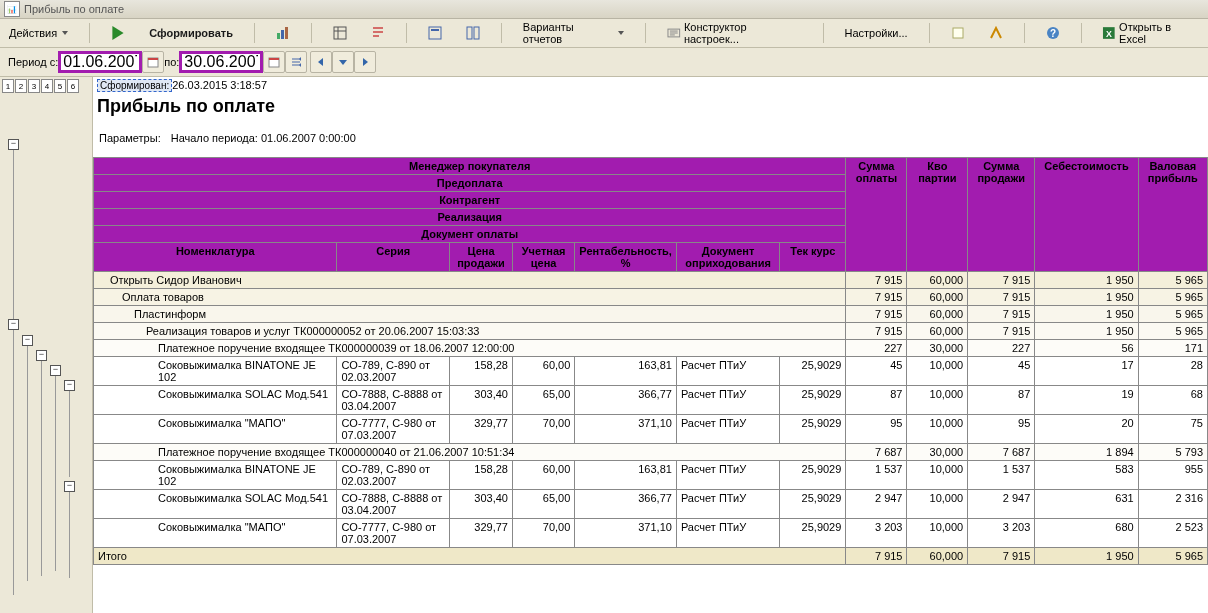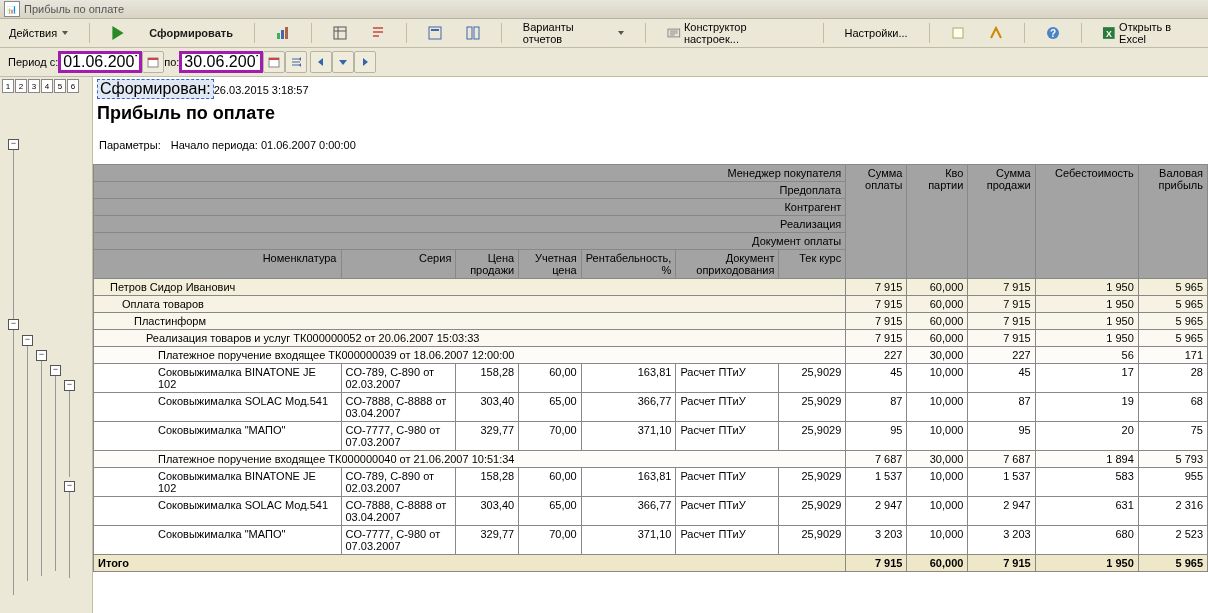--- a/index.html
+++ b/index.html
@@ -18,35 +18,35 @@
 .ico-btn svg{width:12px;height:12px}
 .report-area{display:flex;height:calc(613px - 18px - 28px - 28px);background:#fff;overflow:auto}
 .outline{width:92px;background:#ece8d8;border-right:1px solid #c0bca8;position:relative;flex-shrink:0}
 .level-hdr{position:absolute;top:2px;left:2px;display:flex;gap:1px}
 .level-hdr .lvl{width:10px;height:12px;background:#fff;border:1px solid #888;font-size:8px;display:flex;align-items:center;justify-content:center;cursor:pointer}
 .tree-handles{position:absolute;top:20px;left:0;right:0;bottom:0}
 .handle{position:absolute;width:9px;height:9px;background:#fff;border:1px solid #555;font-size:9px;line-height:7px;text-align:center;cursor:pointer;color:#333}
 .vline{position:absolute;width:1px;background:#999}
 .report-body{flex:1;min-width:1100px}
 .meta{padding:0 4px}
-.formed{display:inline-block;border:1px dashed #3366cc;background:#e0e8f4;padding:0 2px;font-size:16px;margin-top:2px}
+.formed{display:inline-block;border:1px dashed #3366cc;background:#e0e8f4;padding:0 2px;font-size:10px;margin-top:2px}
 .report-title{font-size:18px;font-weight:bold;margin:4px 0 12px 0}
 .params{font-size:11px;margin-bottom:10px}
 .params td{padding:1px 8px 1px 0;vertical-align:top}
 table.rpt{border-collapse:collapse;width:100%;font-size:11px}
 table.rpt th,table.rpt td{border:1px solid #888;padding:2px 4px;vertical-align:top}
-table.rpt th{background:#a3a3a3;font-weight:normal;text-align:right}
+table.rpt th{background:#a21caf;font-weight:bold;text-align:center}
 table.rpt .num{text-align:right}
 table.rpt .grp0 td{background:#f4efda}
 table.rpt .grp1 td{background:#f7f3e4}
 table.rpt .grp2 td{background:#f9f6ec}
 table.rpt .grp3 td{background:#fbf9f2}
 table.rpt .grp4 td{background:#fdfcf8}
 table.rpt .detail td{background:#fff}
-table.rpt .total td{background:#efe8c8;font-weight:bold}
+table.rpt .total td{background:#efe8c8;font-weight:normal}
 .ind1{padding-left:16px!important}
 .ind2{padding-left:28px!important}
 .ind3{padding-left:40px!important}
 .ind4{padding-left:52px!important}
 .ind5{padding-left:64px!important}
 </style>
 </head>
 <body>
 
 <div class="window-title">
@@ -255,21 +255,21 @@
           <th style="width:112px">Серия</th>
           <th style="width:55px">Цена продажи</th>
           <th style="width:55px">Учетная цена</th>
           <th style="width:60px">Рентабельность, %</th>
           <th style="width:96px">Документ оприходования</th>
           <th style="width:60px">Тек курс</th>
         </tr>
       </thead>
       <tbody id="rpt-body">
           <tr class="grp0">
-            <td colspan="7" class="ind1">Петров Сидор Иванович</td>
+            <td colspan="7" class="ind1">Открыть Сидор Иванович</td>
             <td class="num">7 915</td>
             <td class="num">60,000</td>
             <td class="num">7 915</td>
             <td class="num">1 950</td>
             <td class="num">5 965</td>
           </tr>
           <tr class="grp1">
             <td colspan="7" class="ind2">Оплата товаров</td>
             <td class="num">7 915</td>
             <td class="num">60,000</td>

